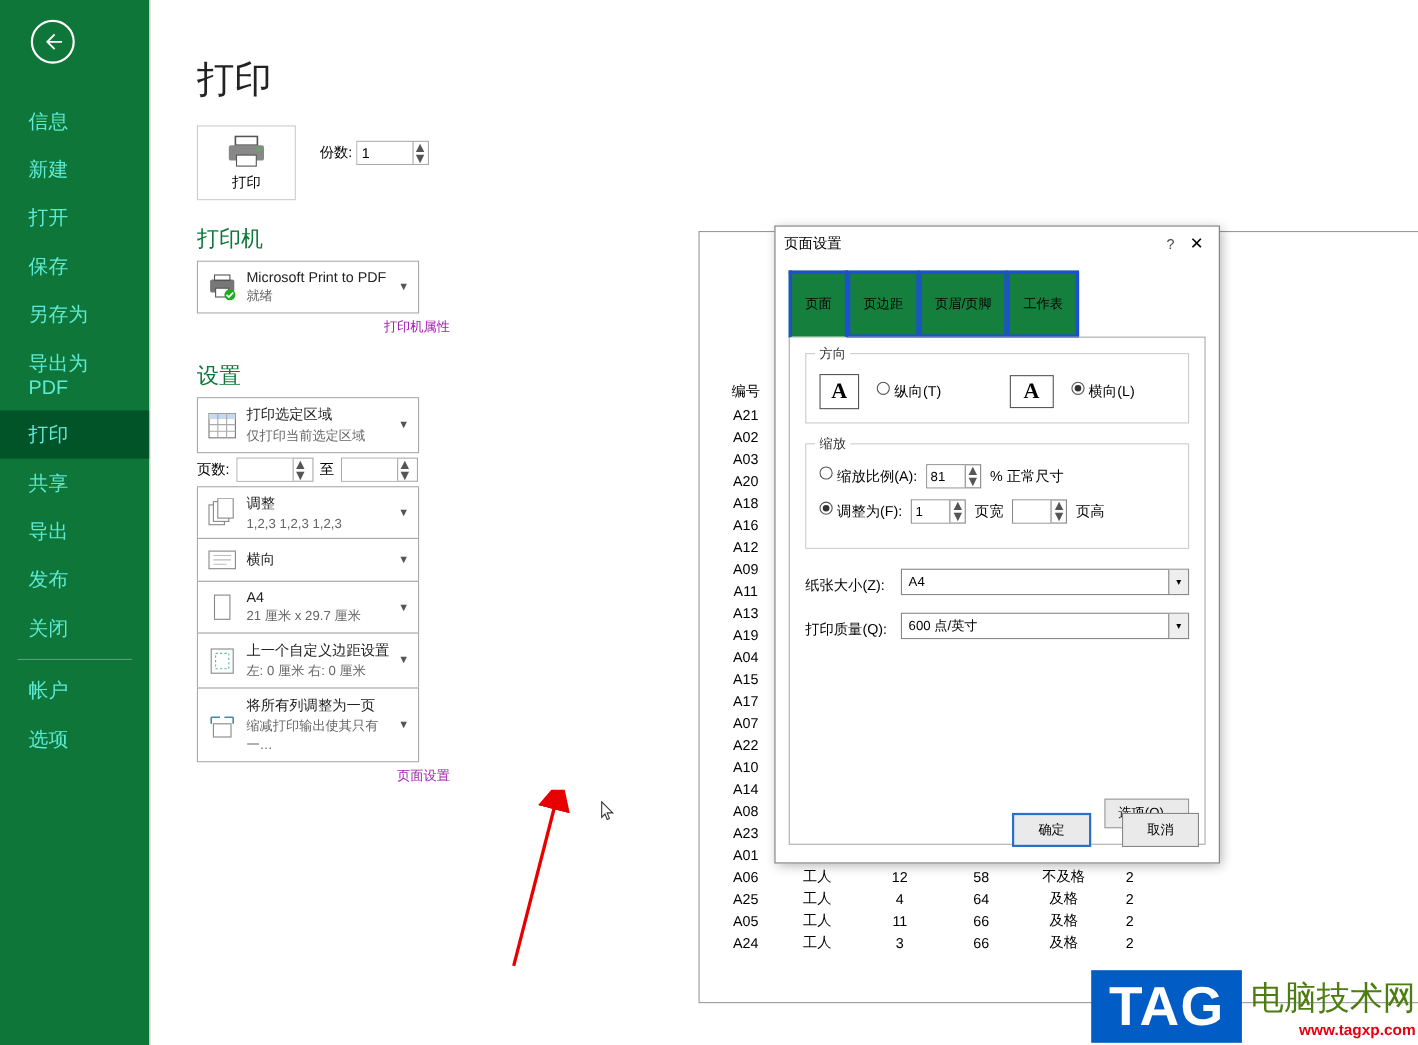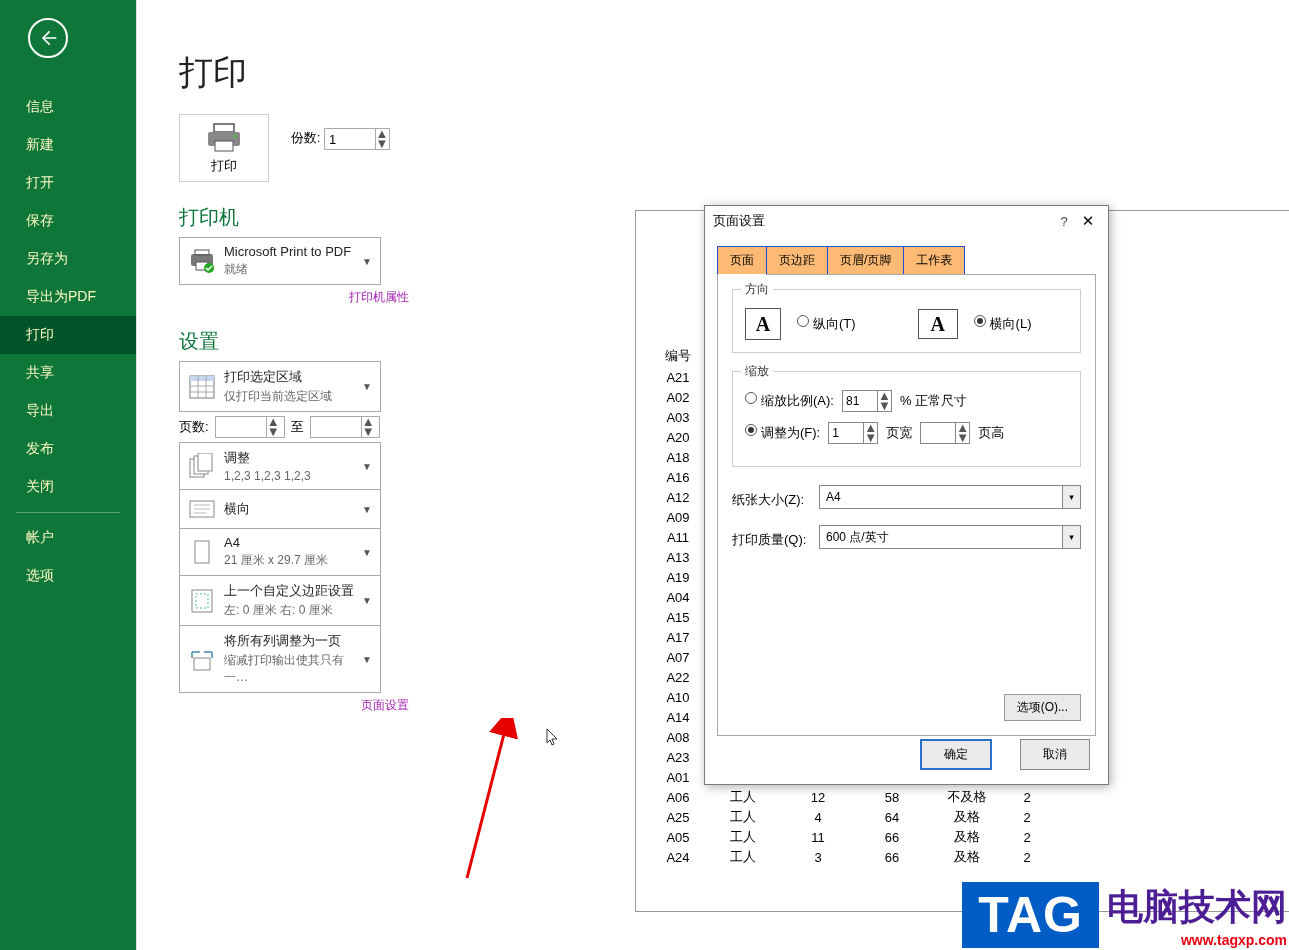--- a/index.html
+++ b/index.html
@@ -1,21 +1,21 @@
 <!DOCTYPE html>
 <html><head>
 <meta charset="utf-8">
 <style>
 *{box-sizing:border-box;margin:0;padding:0;font-family:"Microsoft YaHei",Arial,sans-serif;font-size:13px}
 body{width:1289px;height:950px;background:#fff;overflow:hidden;position:relative}
 .titlebar{position:absolute;top:0;left:0;right:0;height:20px;color:#888;text-align:center;font-size:13px;padding-top:2px}
 .sidebar{position:absolute;top:0;left:0;bottom:0;width:136px;background:#0f7639;color:#fff}
 .back-btn{width:40px;height:40px;border:2px solid #fff;border-radius:50%;margin:18px 0 30px 28px;display:flex;align-items:center;justify-content:center;cursor:pointer}
 .back-btn svg{width:20px;height:20px;fill:none;stroke:#fff;stroke-width:2}
-.nav-item{padding:10px 26px;cursor:pointer;color:#fef9c3;font-size:14px}
+.nav-item{padding:10px 26px;cursor:pointer;color:#5eead4;font-size:18px}
 .nav-item.active{background:#005428}
 .nav-sep{height:1px;background:rgba(255,255,255,.3);margin:6px 16px}
 .main{position:absolute;left:136px;top:0;right:0;bottom:0;background:#fff;border-left:1px solid #ddd}
 .page-title{font-size:34px;color:#222;font-weight:300;margin:50px 0 18px 42px}
 .print-box{display:inline-block;border:1px solid #ccc;padding:8px 26px 6px;text-align:center;margin-left:42px;vertical-align:top}
 .print-box .picon{width:36px;height:30px;margin:0 auto 4px;position:relative}
 .copies{display:inline-block;vertical-align:top;margin:14px 0 0 18px;font-size:13px}
 .spinner{display:inline-block;border:1px solid #aaa;height:22px;vertical-align:middle}
 .spinner input{border:0;width:46px;height:20px;padding:0 4px;outline:none}
 .spinner .arrows{display:inline-block;vertical-align:top;border-left:1px solid #aaa;width:14px;height:20px;font-size:7px;line-height:10px;text-align:center;color:#555}
@@ -46,21 +46,21 @@
 .col-num{width:68px}
 .col-score{width:80px}
 .col-grade{width:70px}
 .col-att{width:50px}
 .dialog{position:absolute;left:567px;top:205px;width:405px;height:580px;background:#fff;border:1px solid #7a7a7a;box-shadow:2px 2px 10px rgba(0,0,0,.3)}
 .dlg-title{height:30px;display:flex;align-items:center;padding:0 8px;font-size:13px}
 .dlg-title .t{flex:1}
 .dlg-title .q{width:24px;text-align:center;cursor:pointer;color:#444}
 .dlg-title .x{width:24px;text-align:center;cursor:pointer;font-size:15px}
 .tabs{display:flex;padding:10px 12px 0;gap:0}
-.tab{padding:5px 12px;border:1px solid #1d4ed8;background:#fdba74;cursor:pointer;font-size:12px;position:relative;margin-right:-1px}
+.tab{padding:19px 12px;border:3px solid #1d4ed8;background:#15803d;cursor:pointer;font-size:12px;position:relative;margin-right:-1px}
 .tab.active{border-bottom:1px solid #fff;z-index:2}
 .tab-body{border:1px solid #aaa;margin:0 12px 12px;padding:14px;position:relative;top:-1px;height:462px}
 .fs{border:1px solid #ccc;padding:18px 12px 12px;position:relative;margin-bottom:18px}
 .fs .lg{position:absolute;top:-9px;left:8px;background:#fff;padding:0 4px;font-size:12px;color:#333}
 .orient-row{display:flex;align-items:center;gap:16px}
 .orient-ic{width:36px;height:32px;border:1px solid #555;display:flex;align-items:center;justify-content:center;font-family:"Times New Roman",serif;font-size:20px;font-weight:700}
 .orient-ic.land{width:40px;height:30px}
 .radio{display:flex;align-items:flex-start;gap:4px;font-size:12px;cursor:pointer}
 .radio .r{width:12px;height:12px;border:1px solid #555;border-radius:50%;display:inline-block;position:relative}
 .radio .r.on::after{content:"";position:absolute;inset:2px;background:#333;border-radius:50%}
@@ -75,21 +75,21 @@
 .sel .sv{flex:1;font-size:12px}
 .sel .sb{width:18px;height:22px;border-left:1px solid #888;margin-right:-6px;text-align:center;line-height:22px;font-size:9px;background:#eee}
 .txt-in{border:1px solid #888;height:22px;width:56px;padding:0 4px;font-size:12px;outline:0}
 .opt-btn{position:absolute;right:14px;bottom:14px;border:1px solid #999;background:#eaeaea;padding:4px 12px;font-size:12px;cursor:pointer}
 .dlg-btns{position:absolute;right:18px;bottom:14px;display:flex;gap:28px}
 .dlg-btn{border:1px solid #888;background:#eaeaea;padding:5px 22px;font-size:12px;cursor:pointer}
 .dlg-btn.primary{border:2px solid #2a6fc9}
 .tag-logo{position:absolute;right:2px;bottom:2px;display:flex;align-items:center}
 .tag-box{background:#015dc5;color:#fff;font-weight:900;font-size:50px;padding:4px 16px;font-family:Arial,sans-serif;letter-spacing:1px}
 .tag-txt{margin-left:8px}
-.tag-txt .l1{color:#4c1d95;font-size:36px;font-weight:700}
+.tag-txt .l1{color:#4d7c0f;font-size:30px;font-weight:400}
 .tag-txt .l2{color:#e60012;font-size:14px;font-weight:700;text-align:right}
 </style>
 </head>
 <body>
 
 <div class="titlebar">工作簿3.xlsx - Excel</div>
 
 <div class="sidebar">
   <div class="back-btn">
     <svg viewBox="0 0 24 24">

